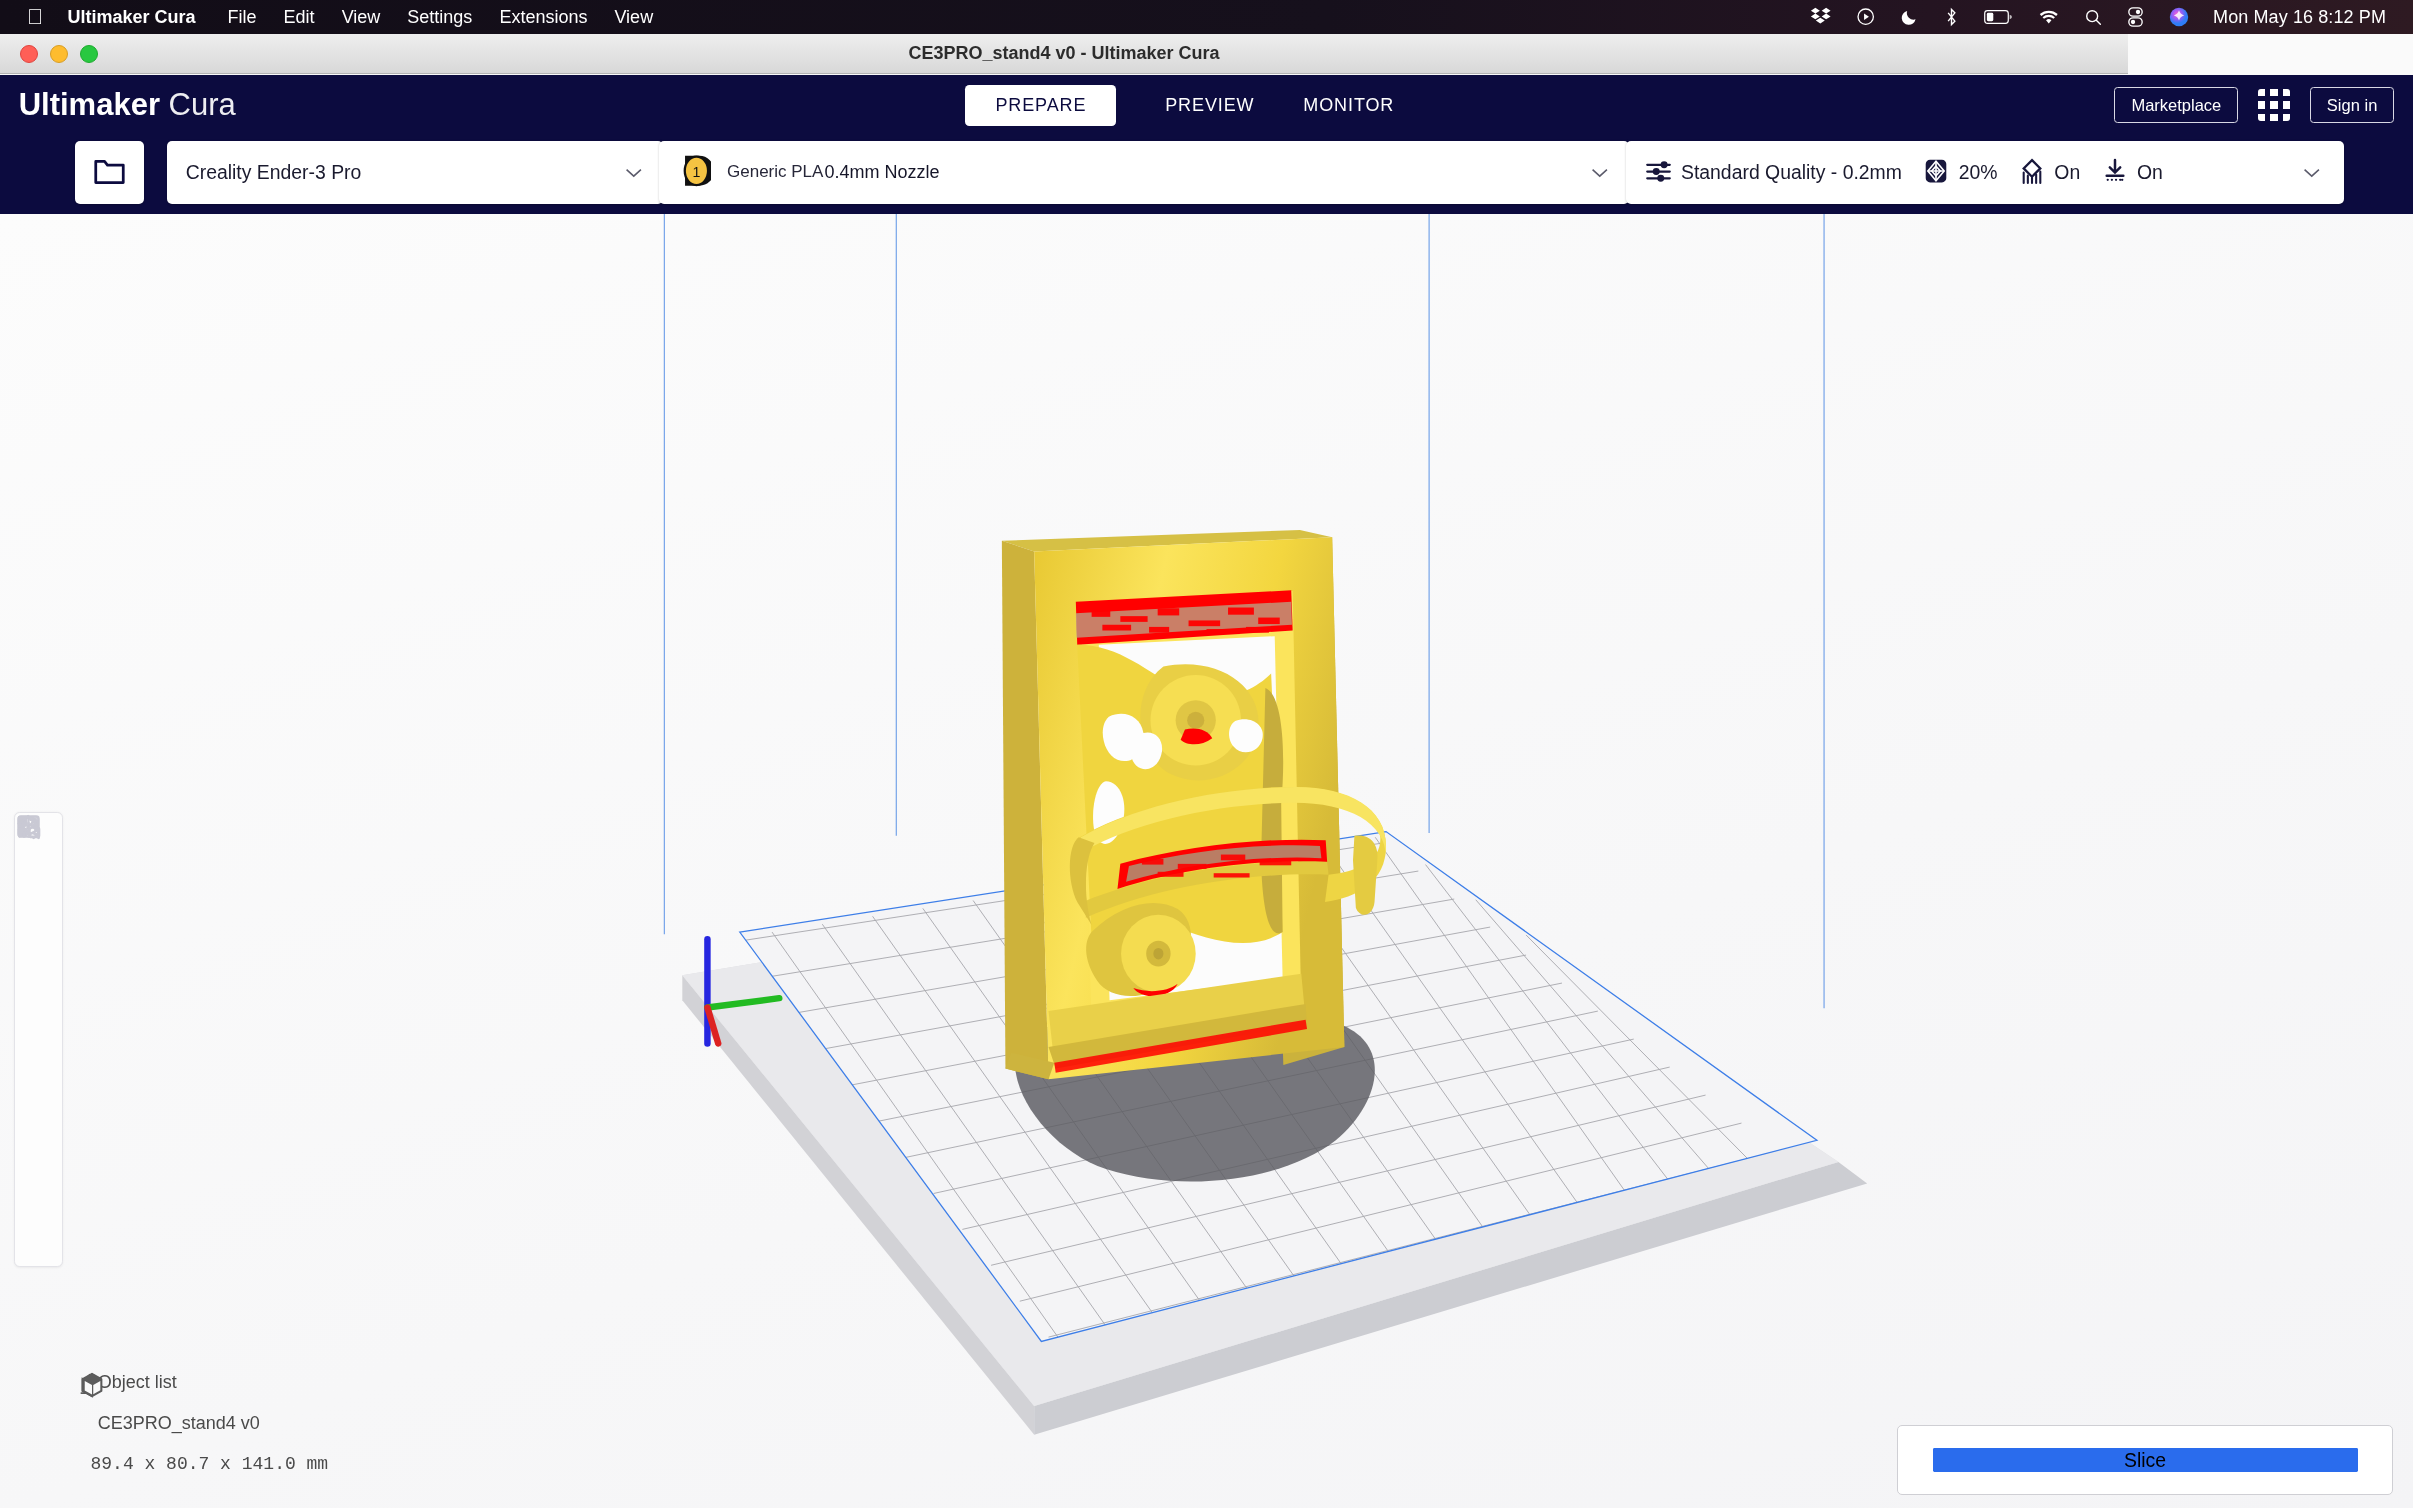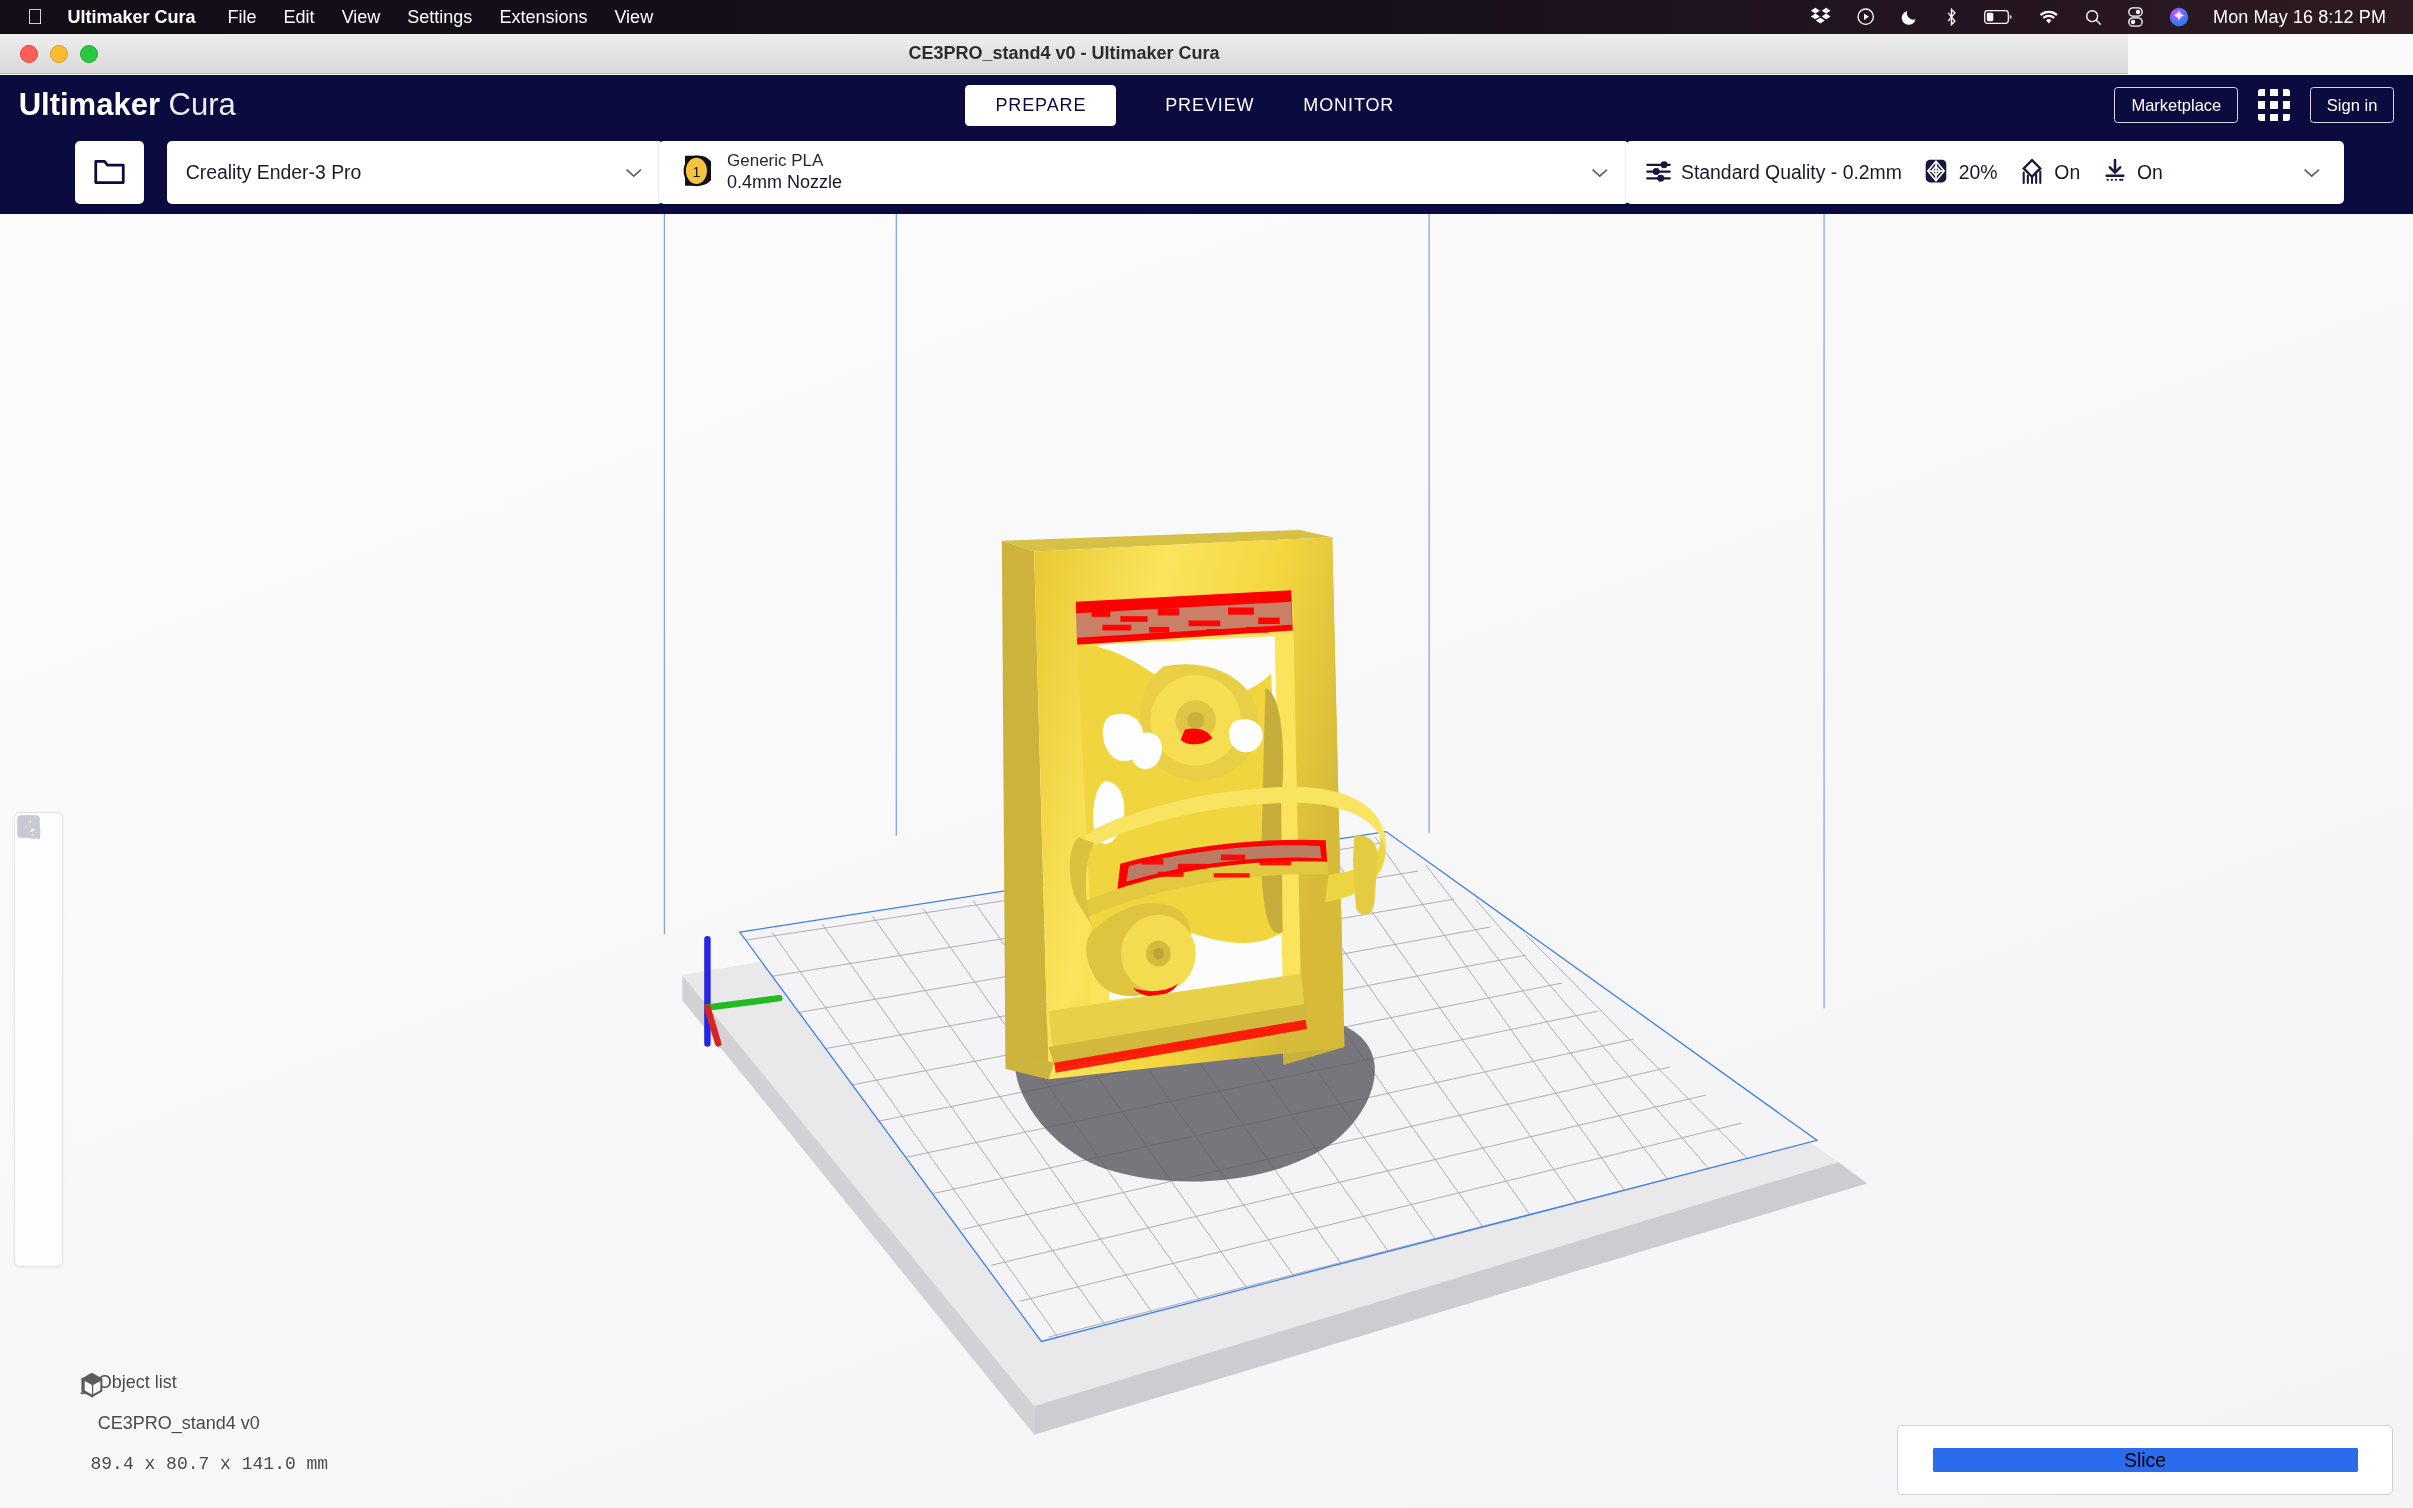--- a/index.html
+++ b/index.html
@@ -89,21 +89,21 @@
     display:flex; align-items:center;
   }
   #open-file-card { left:75px; width:69px; justify-content:center; }
   #printer-card { left:167px; width:496px; padding:0 18.7px; }
   #material-card { left:659px; width:970px; padding:0 0 0 0; }
   #settings-card { left:1626px; width:718px; padding:0 0 0 18.7px; }
   .cfg-label { font-size:19.4px; color:#1a1a2e; }
   .chev { margin-left:auto; color:#5b5b6b; font-size:18px; }
   .chev svg { display:block; }
   #material-card .ext-badge { margin:0 16px 0 20px; }
-  .mat-lines { display:flex; flex-direction:column; gap:1px; }
+  .mat-lines { display:flex; flex-direction:row; gap:1px; }
   .mat-top { font-size:17px; color:#272739; }
   .mat-bot { font-size:18px; color:#161629; font-weight:normal; }
   .set-item { display:flex; align-items:center; gap:9.3px; margin-right:21.5px; }
   .set-text { font-size:19.4px; color:#1a1a2e; }
 
   
   #viewport {
     position:absolute; top:214px; left:0; width:2413px; height:1294px;
     background:linear-gradient(160deg,#fcfcfc 0%,#f7f7f8 60%,#f4f4f6 100%);
     overflow:hidden; z-index:10;

